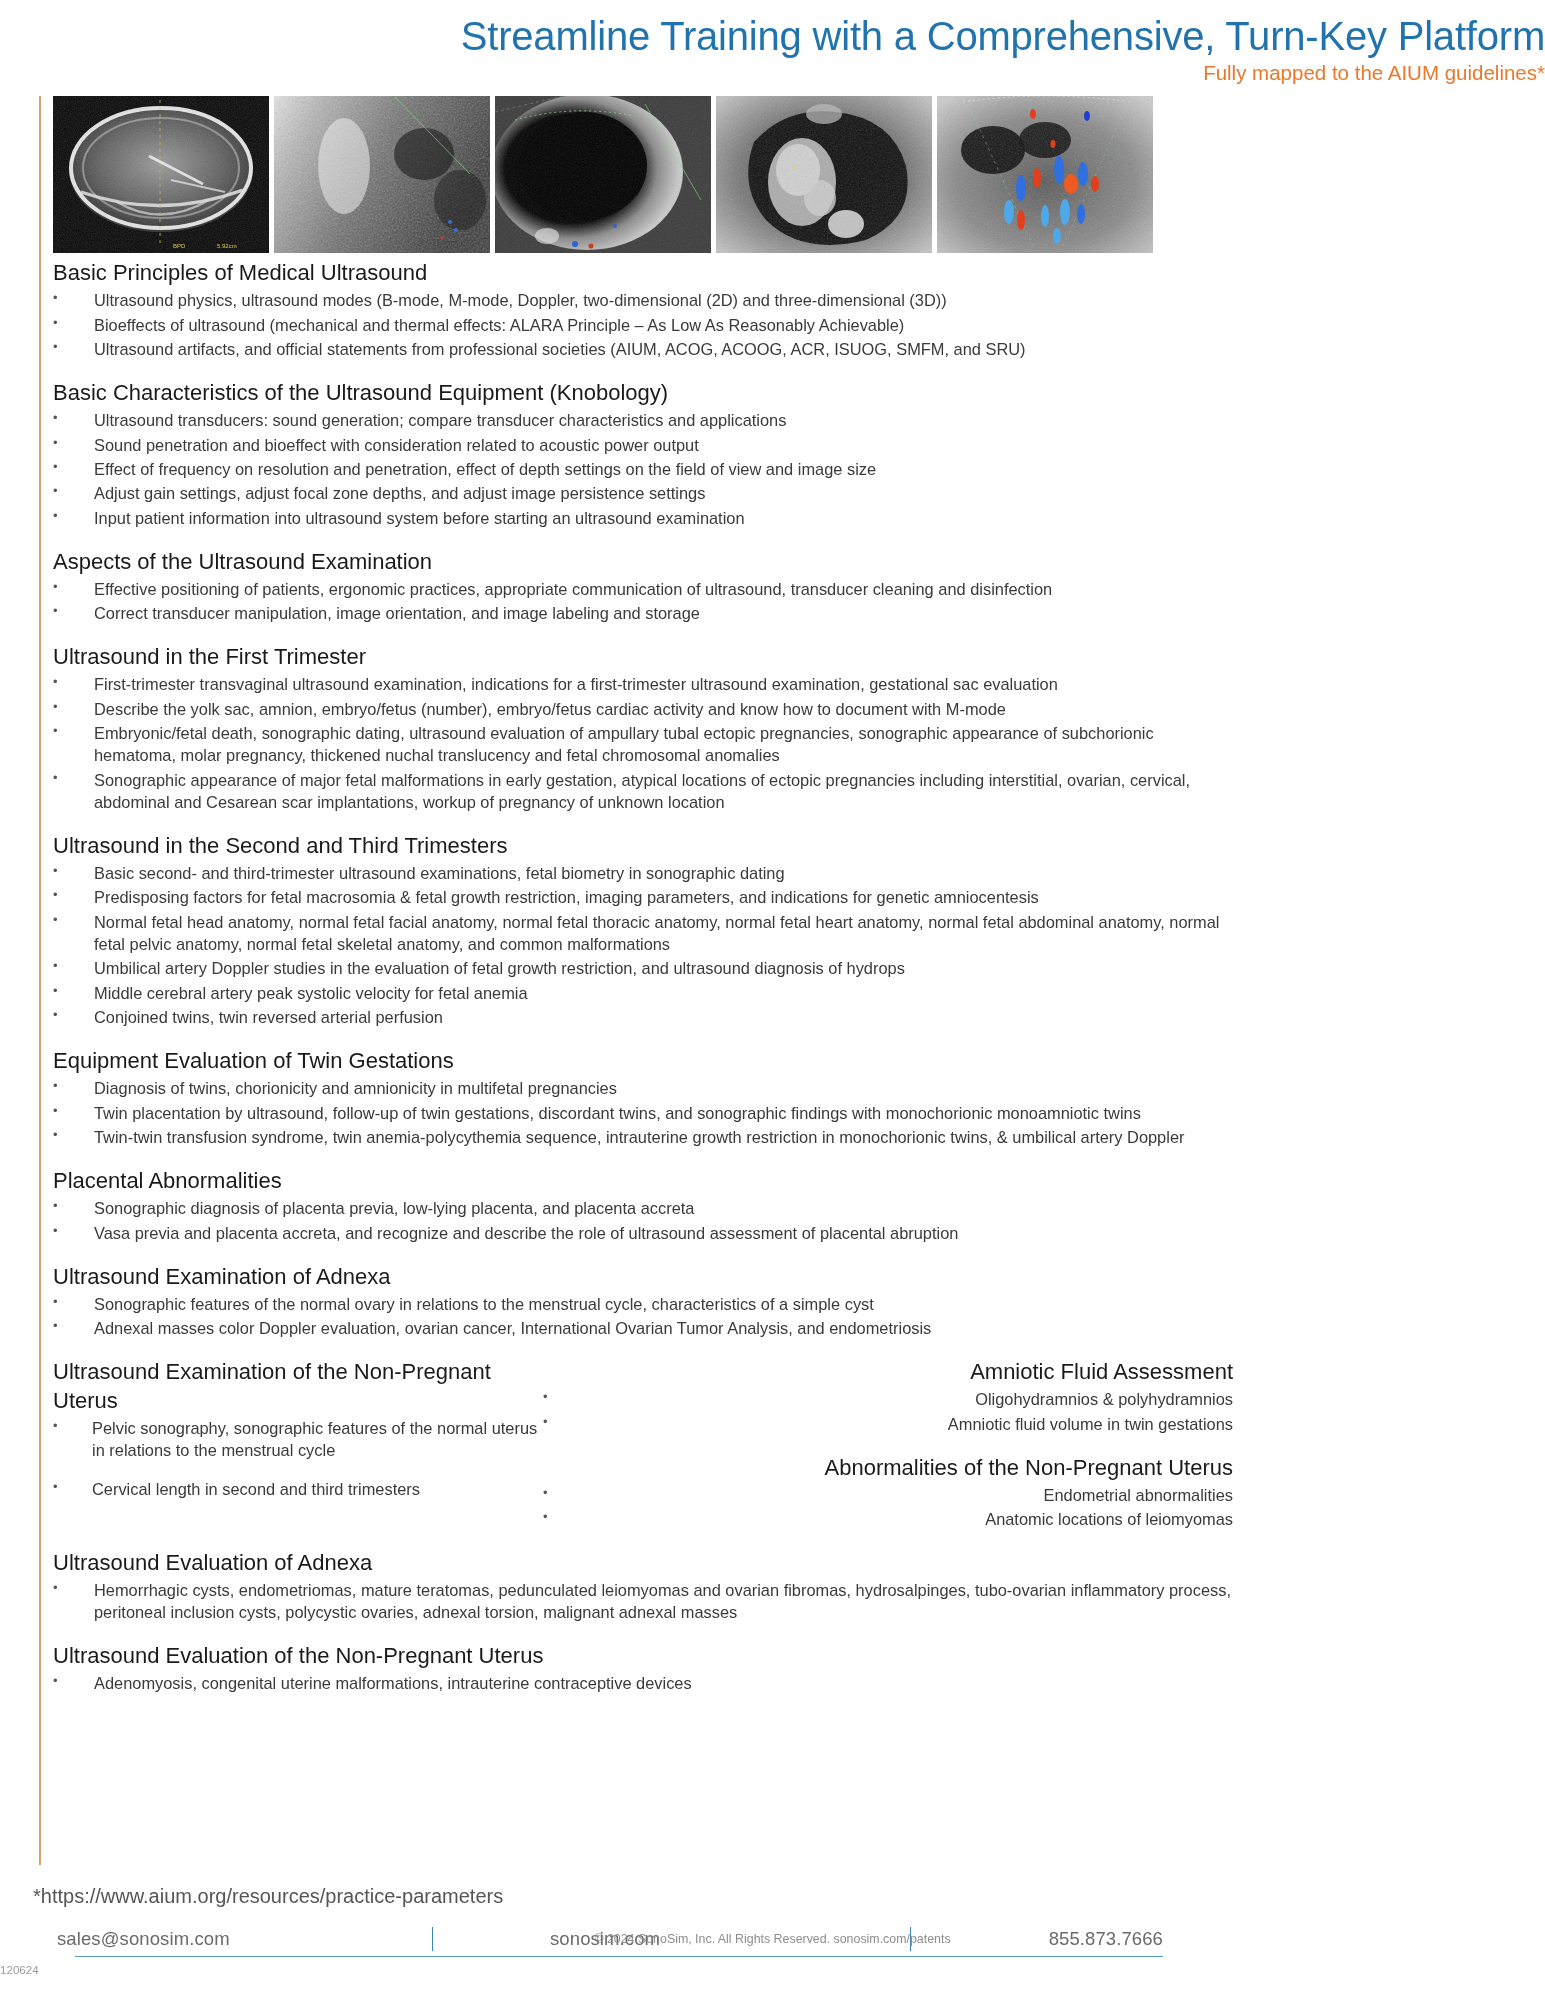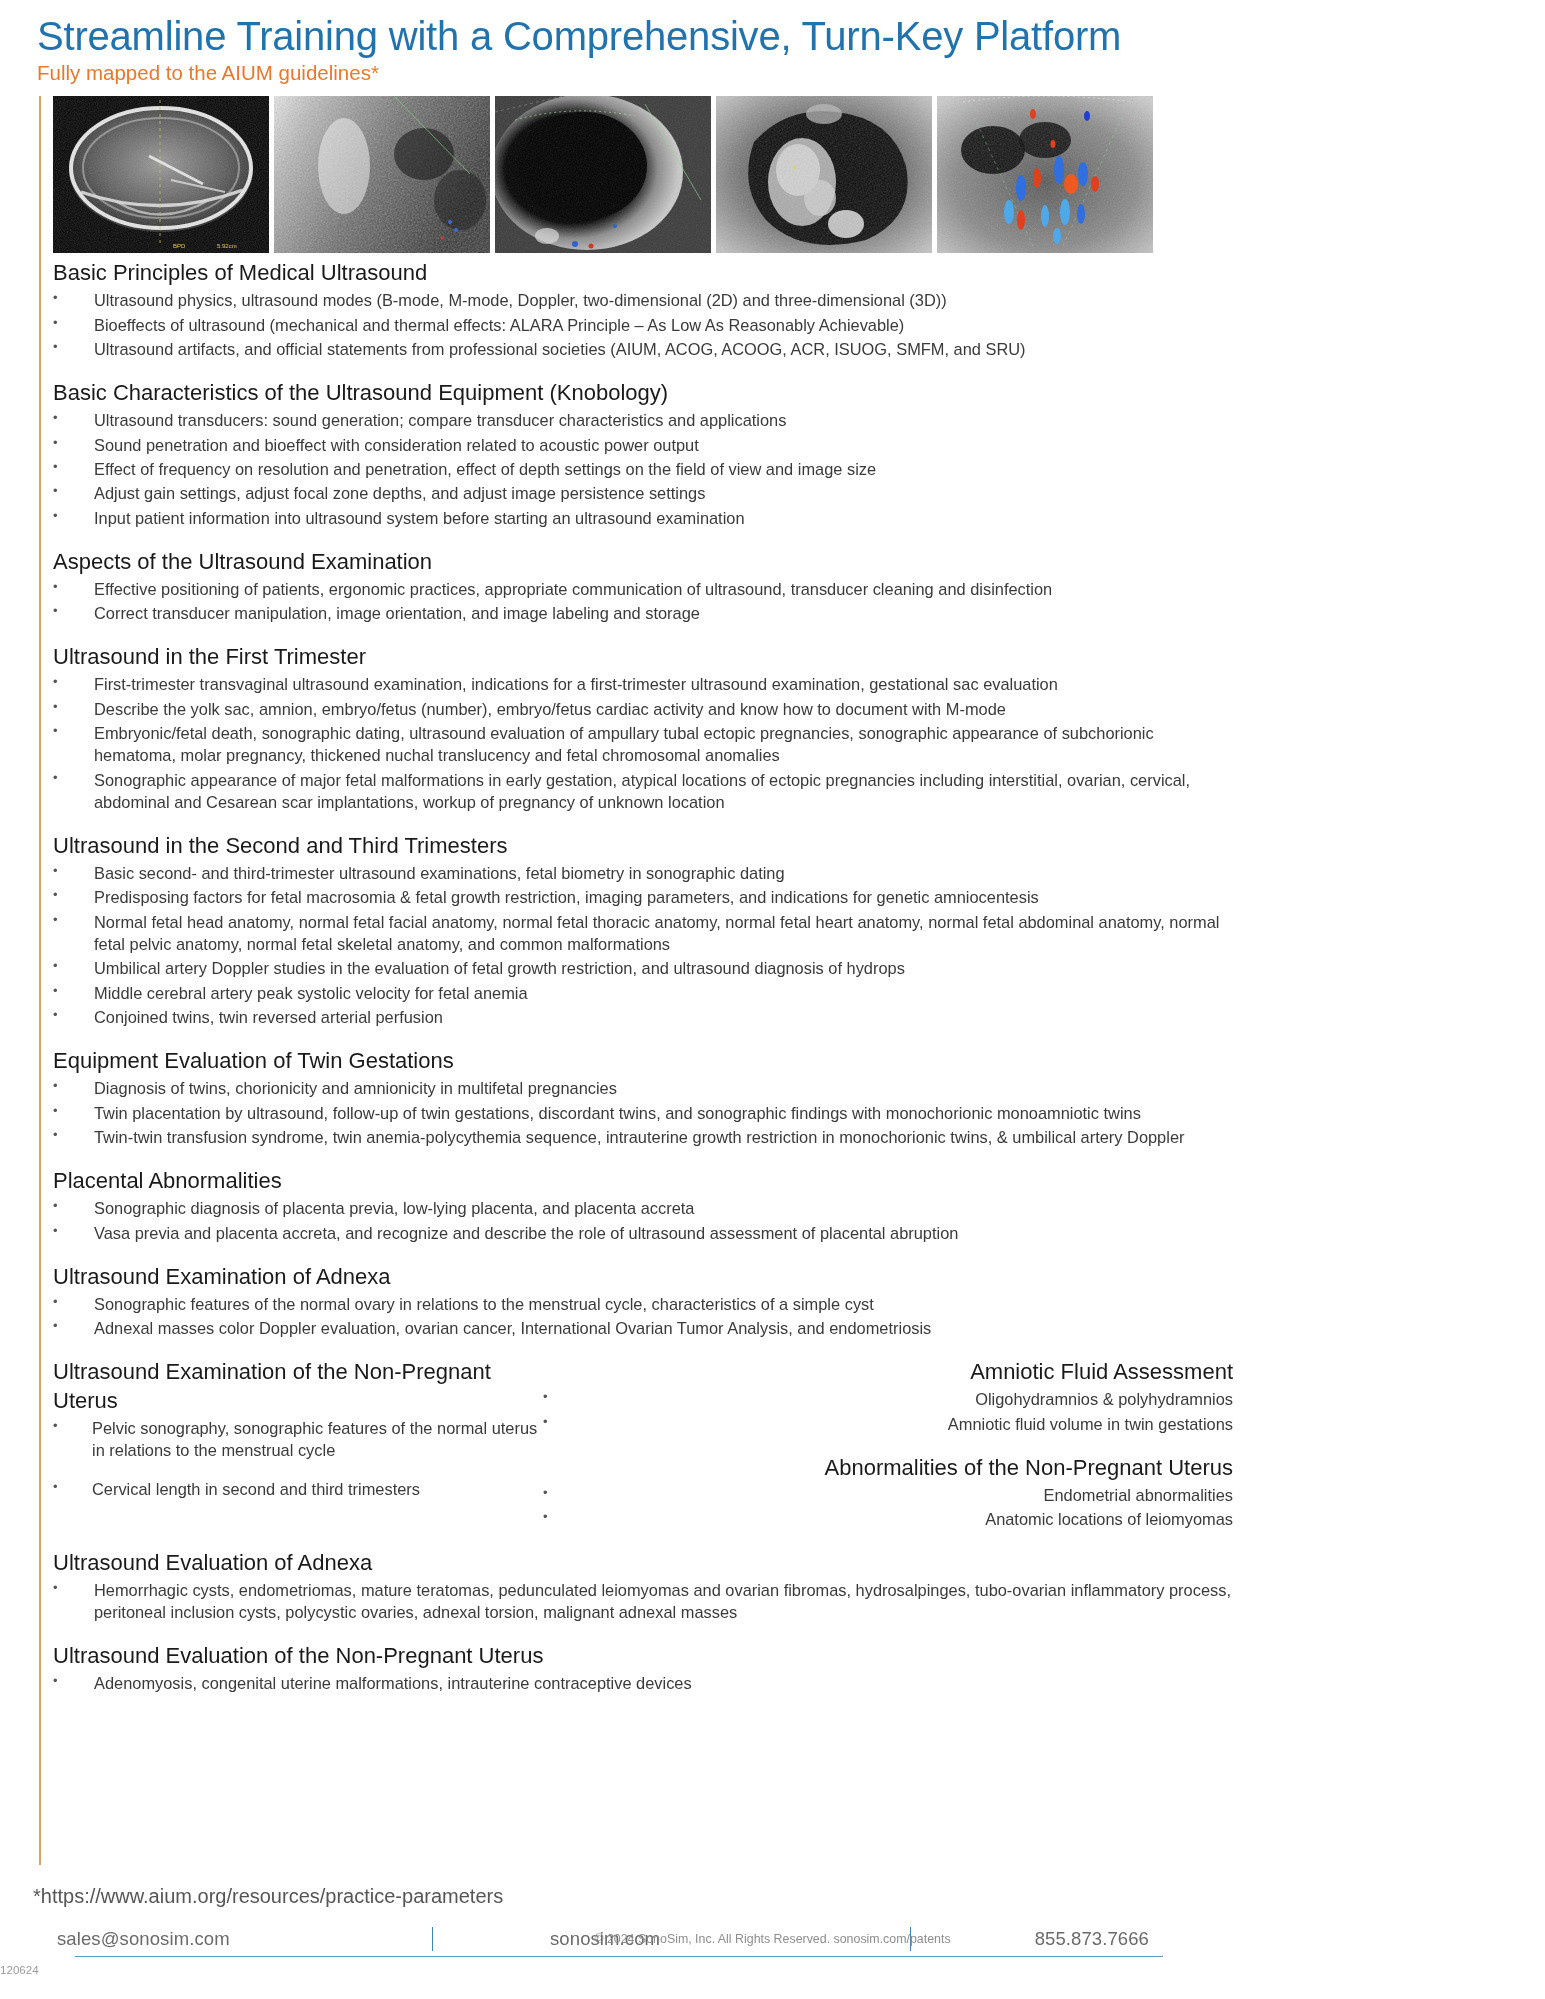--- a/index.html
+++ b/index.html
@@ -13,20 +13,21 @@
   .page {
     position: relative;
     width: 1545px;
     height: 1999px;
     background: #ffffff;
   }
 
   
   .header {
     padding: 14px 0 0 37px;
+    text-align: right;
   }
   .title {
     font-size: 40px;
     font-weight: 400;
     color: #2173ae;
     letter-spacing: -0.2px;
     line-height: 1.12;
     white-space: nowrap;
   }
   .subtitle {
@@ -131,21 +132,21 @@
     height: 34px;
     position: relative;
   }
   .f-item {
     font-size: 18.5px;
     color: #6a6a6a;
     letter-spacing: 0.1px;
   }
   .f-left   { position: absolute; left: 4px; }
   .f-mid    { position: absolute; left: 497px; }
-  .f-right  { position: absolute; right: 14px; }
+  .f-right  { position: absolute; right: 0px; }
   .f-div {
     position: absolute;
     width: 1.4px;
     height: 24px;
     background: #3d87b8;
     top: 5px;
   }
   .f-div-1 { left: 379px; }
   .f-div-2 { left: 857px; }
   .f-line {

